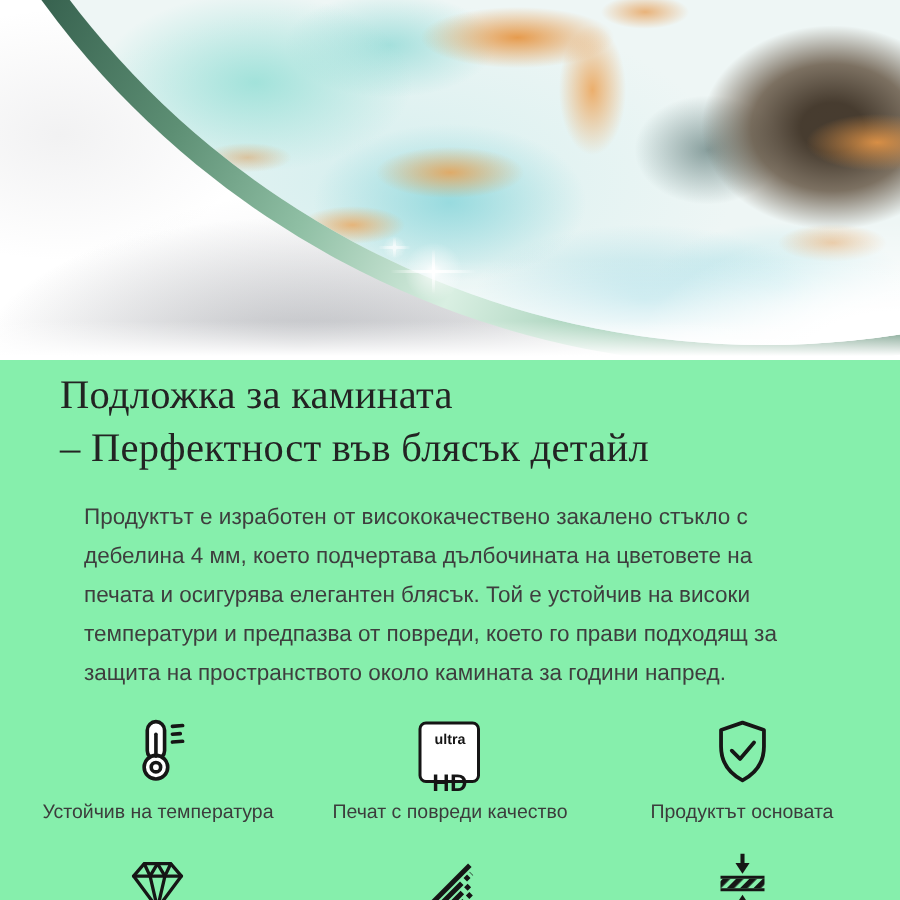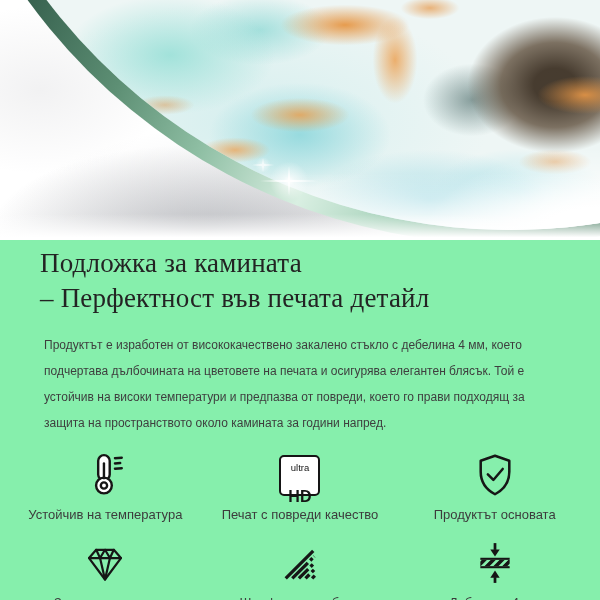--- a/index.html
+++ b/index.html
@@ -64,60 +64,60 @@
   
   .content{position:relative;padding:0 40px;}
   h1.title{
     margin:6px 0 16px 0;
     font-family:"Liberation Serif", serif;
     font-weight:400;
     font-size:27px;line-height:35px;
     color:#232323;letter-spacing:.2px;
   }
   p.desc{
-    margin:4px;max-width:528px;
-    font-size:12px;line-height:26px;
+    margin:16px;max-width:528px;
+    font-size:15px;line-height:26px;
     color:#3e3e3e;
   }
 
   
   .features{
     margin:16px 8px 0 8px;
     display:grid;
     grid-template-columns:repeat(3, 1fr);
     row-gap:18px;
   }
   .feature{display:flex;flex-direction:column;align-items:center;}
   .feature .icon-box{height:46px;display:flex;align-items:center;justify-content:center;}
   .feature .flabel{margin-top:9px;font-size:13px;color:#3c3c3c;white-space:nowrap;}
   .icon-svg{display:block;}
   .uhd{
     width:37px;height:37px;border:2.5px solid #151515;border-radius:5px;
     display:flex;flex-direction:column;align-items:center;justify-content:center;
     color:#151515;background:#fff;
   }
-  .uhd .t1{font-size:9.5px;font-weight:400;line-height:1;margin-top:18px;}
+  .uhd .t1{font-size:9.5px;font-weight:700;line-height:1;margin-top:18px;}
   .uhd .t2{font-size:16px;font-weight:700;line-height:1;margin-top:16px;letter-spacing:.3px;}
 </style>
 </head>
 <body>
 
 <div class="page">
 
   <div class="hero">
     <div class="disc-shadow"></div>
     <div class="glass-rim"></div>
     <div class="glass-disc"></div>
     <div class="sparkle s2"></div>
     <div class="sparkle s1"></div>
     <div class="hero-fade"></div>
   </div>
 
   <div class="content">
-    <h1 class="title"><span>Подложка за камината</span><br><span>– Перфектност във печата детайл</span></h1>
+    <h1 class="title"><span>Подложка за камината</span><br><span>– Перфектност във блясък детайл</span></h1>
     <p class="desc">Продуктът е изработен от висококачествено закалено стъкло с дебелина 4 мм, което подчертава дълбочината на цветовете на печата и осигурява елегантен блясък. Той е устойчив на високи температури и предпазва от повреди, което го прави подходящ за защита на пространството около камината за години напред.</p>
   </div>
 
   <div class="features">
 
     <div class="feature">
       <div class="icon-box">
         <svg class="icon-svg" width="44" height="44" viewBox="0 0 40 42" fill="none" stroke="#161616" stroke-width="2.3" stroke-linecap="round" stroke-linejoin="round">
           <rect x="13.5" y="2" width="11" height="24" rx="5.5" fill="#fff"></rect>
           <circle cx="19" cy="31" r="7.5" fill="#fff"></circle>

